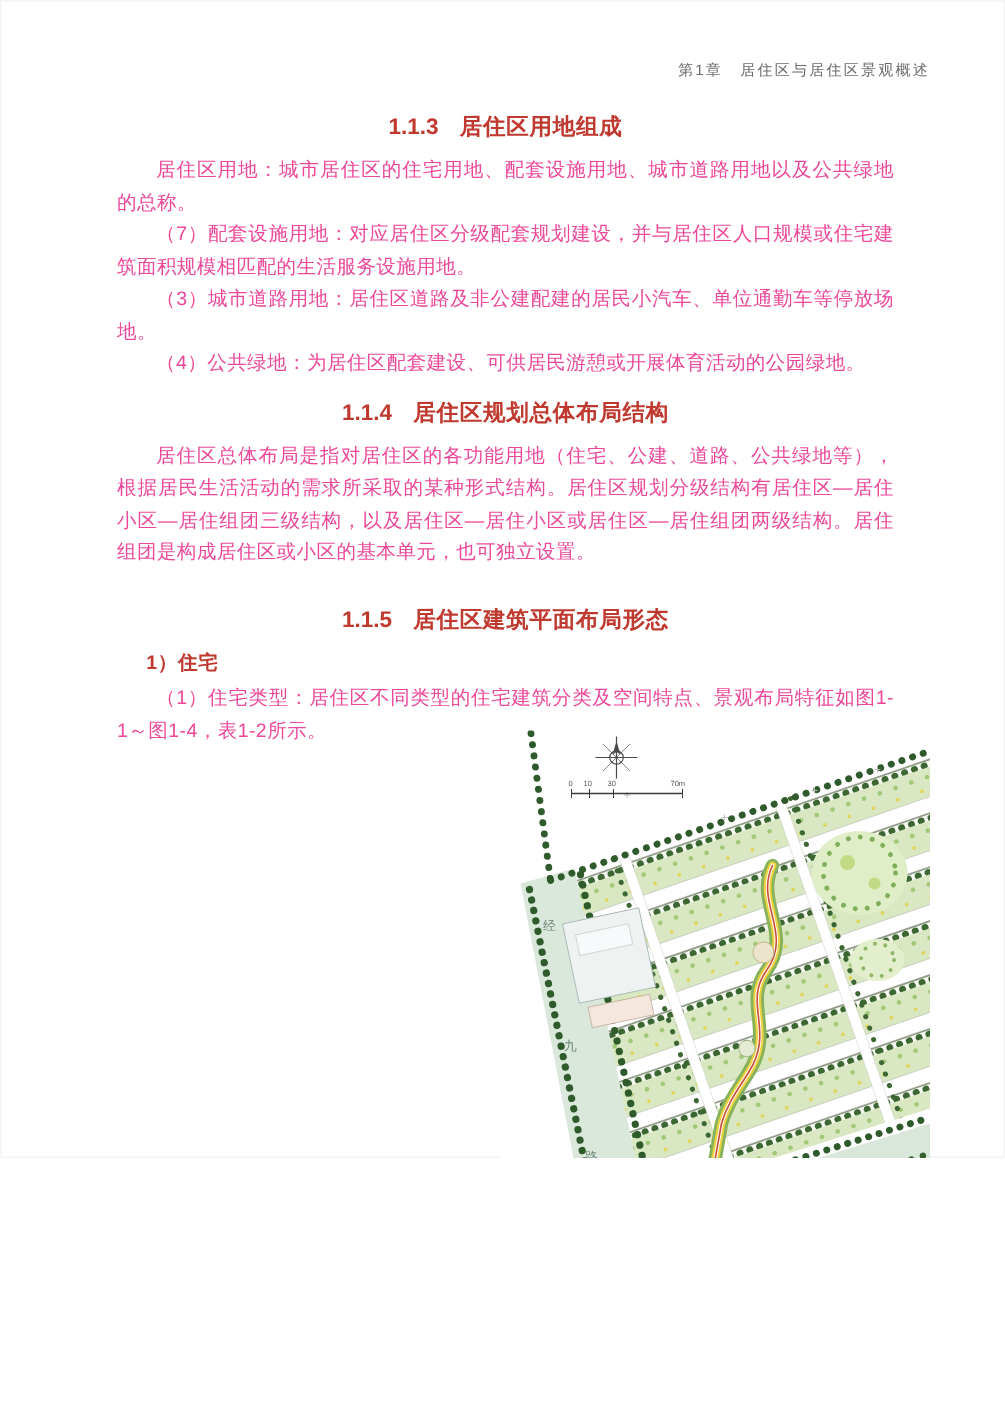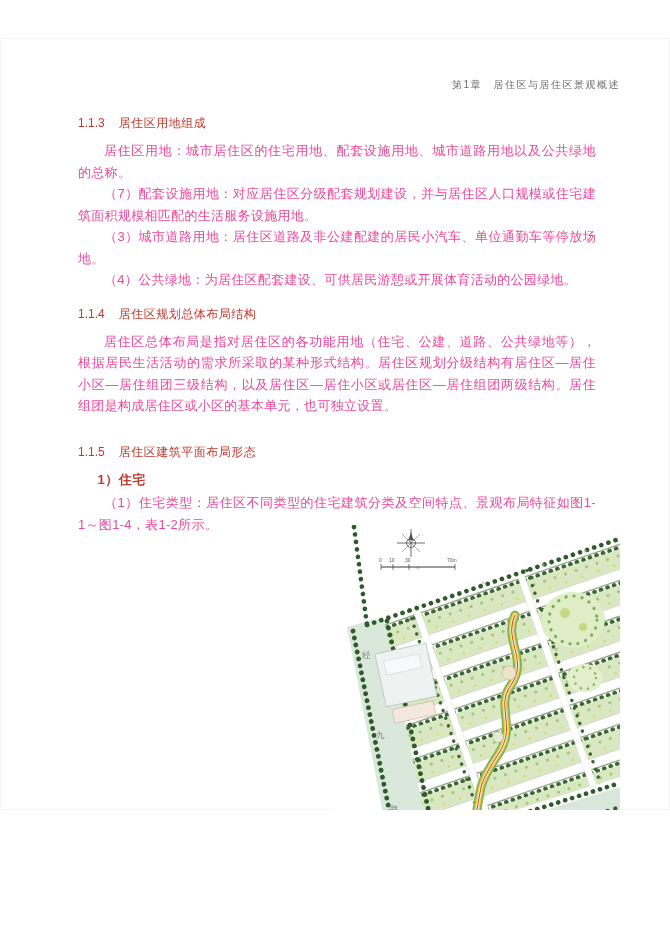--- a/index.html
+++ b/index.html
@@ -1,20 +1,20 @@
 <!DOCTYPE html>
 <html><head>
 <meta charset="utf-8">
 <style>
   html,body{margin:0;padding:0;background:#ffffff;}
   .page{position:relative;width:670px;height:772px;background:#fff;overflow:hidden;
-        font-family:"Liberation Sans","DejaVu Sans",sans-serif;box-shadow:inset 0 0 0 1px #f4f4f4;margin-top:38px;}
+        font-family:"Liberation Sans","DejaVu Sans",sans-serif;box-shadow:inset 0 0 0 1px #f4f4f4;}
   .running-head{position:absolute;top:40px;right:50px;font-size:10px;color:#6b6b6b;letter-spacing:1.5px;}
   .content{position:absolute;left:78px;top:76px;width:518px;}
-  .sec-h{margin:0 0 8px 0;font-size:12px;line-height:18px;font-weight:normal;color:#c0392f;letter-spacing:0.5px;}
+  .sec-h{margin:0 0 8px 0;font-size:15px;line-height:18px;font-weight:bold;color:#c0392f;letter-spacing:0.5px;text-align:center;}
   .sec-h .sec-num{margin-right:14px;letter-spacing:0;}
   .body-p{margin:0;font-size:13px;line-height:21.5px;color:#ec4899;text-indent:2em;text-align:justify;letter-spacing:0.3px;}
   .mt14{margin-top:14px;} .mt26{margin-top:26px;}
   .sub-h{margin:2px 0 2px 0;font-size:13px;line-height:21.5px;font-weight:bold;color:#c0392f;text-indent:1.5em;letter-spacing:0.5px;}
   .figure{position:absolute;left:333px;top:487px;width:287px;}
   .figure svg{display:block;}
   .caption{margin-top:6px;text-align:center;padding-left:130px;font-size:10.5px;color:#5a5a5a;letter-spacing:1px;}
   .page-num{position:absolute;right:70px;top:891px;font-size:13px;letter-spacing:2px;color:#8ba6bb;font-family:"DejaVu Sans Mono","Liberation Mono",monospace;}
   .page-num-flourish{position:absolute;right:96px;top:882px;width:26px;height:30px;border:1px solid #eef2f4;border-radius:50% 40% 60% 50%;transform:rotate(18deg);}
   .corner-line{position:absolute;right:57px;top:902px;width:1px;height:40px;background:#c5d6e2;}

